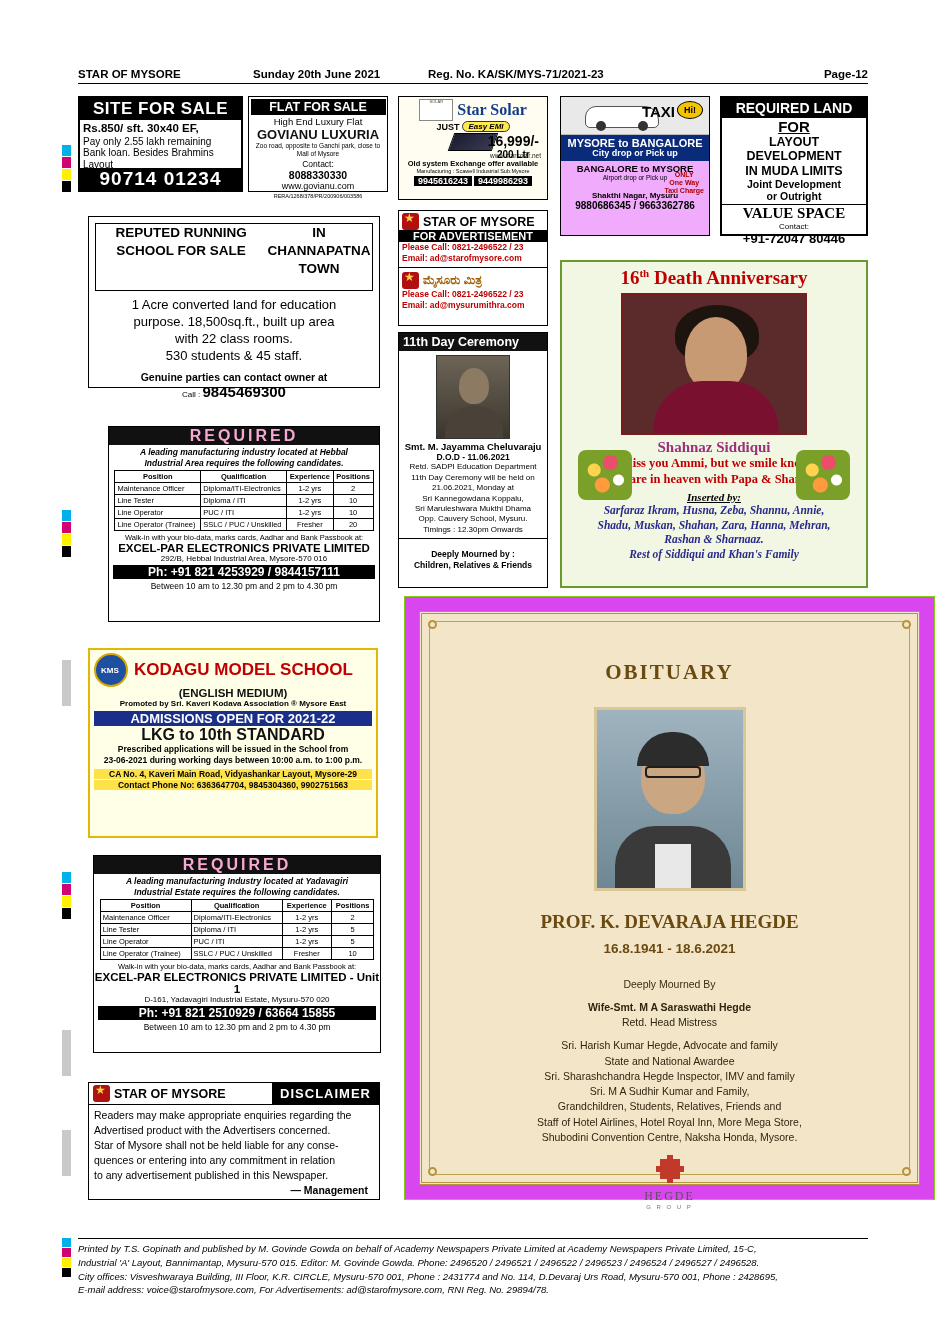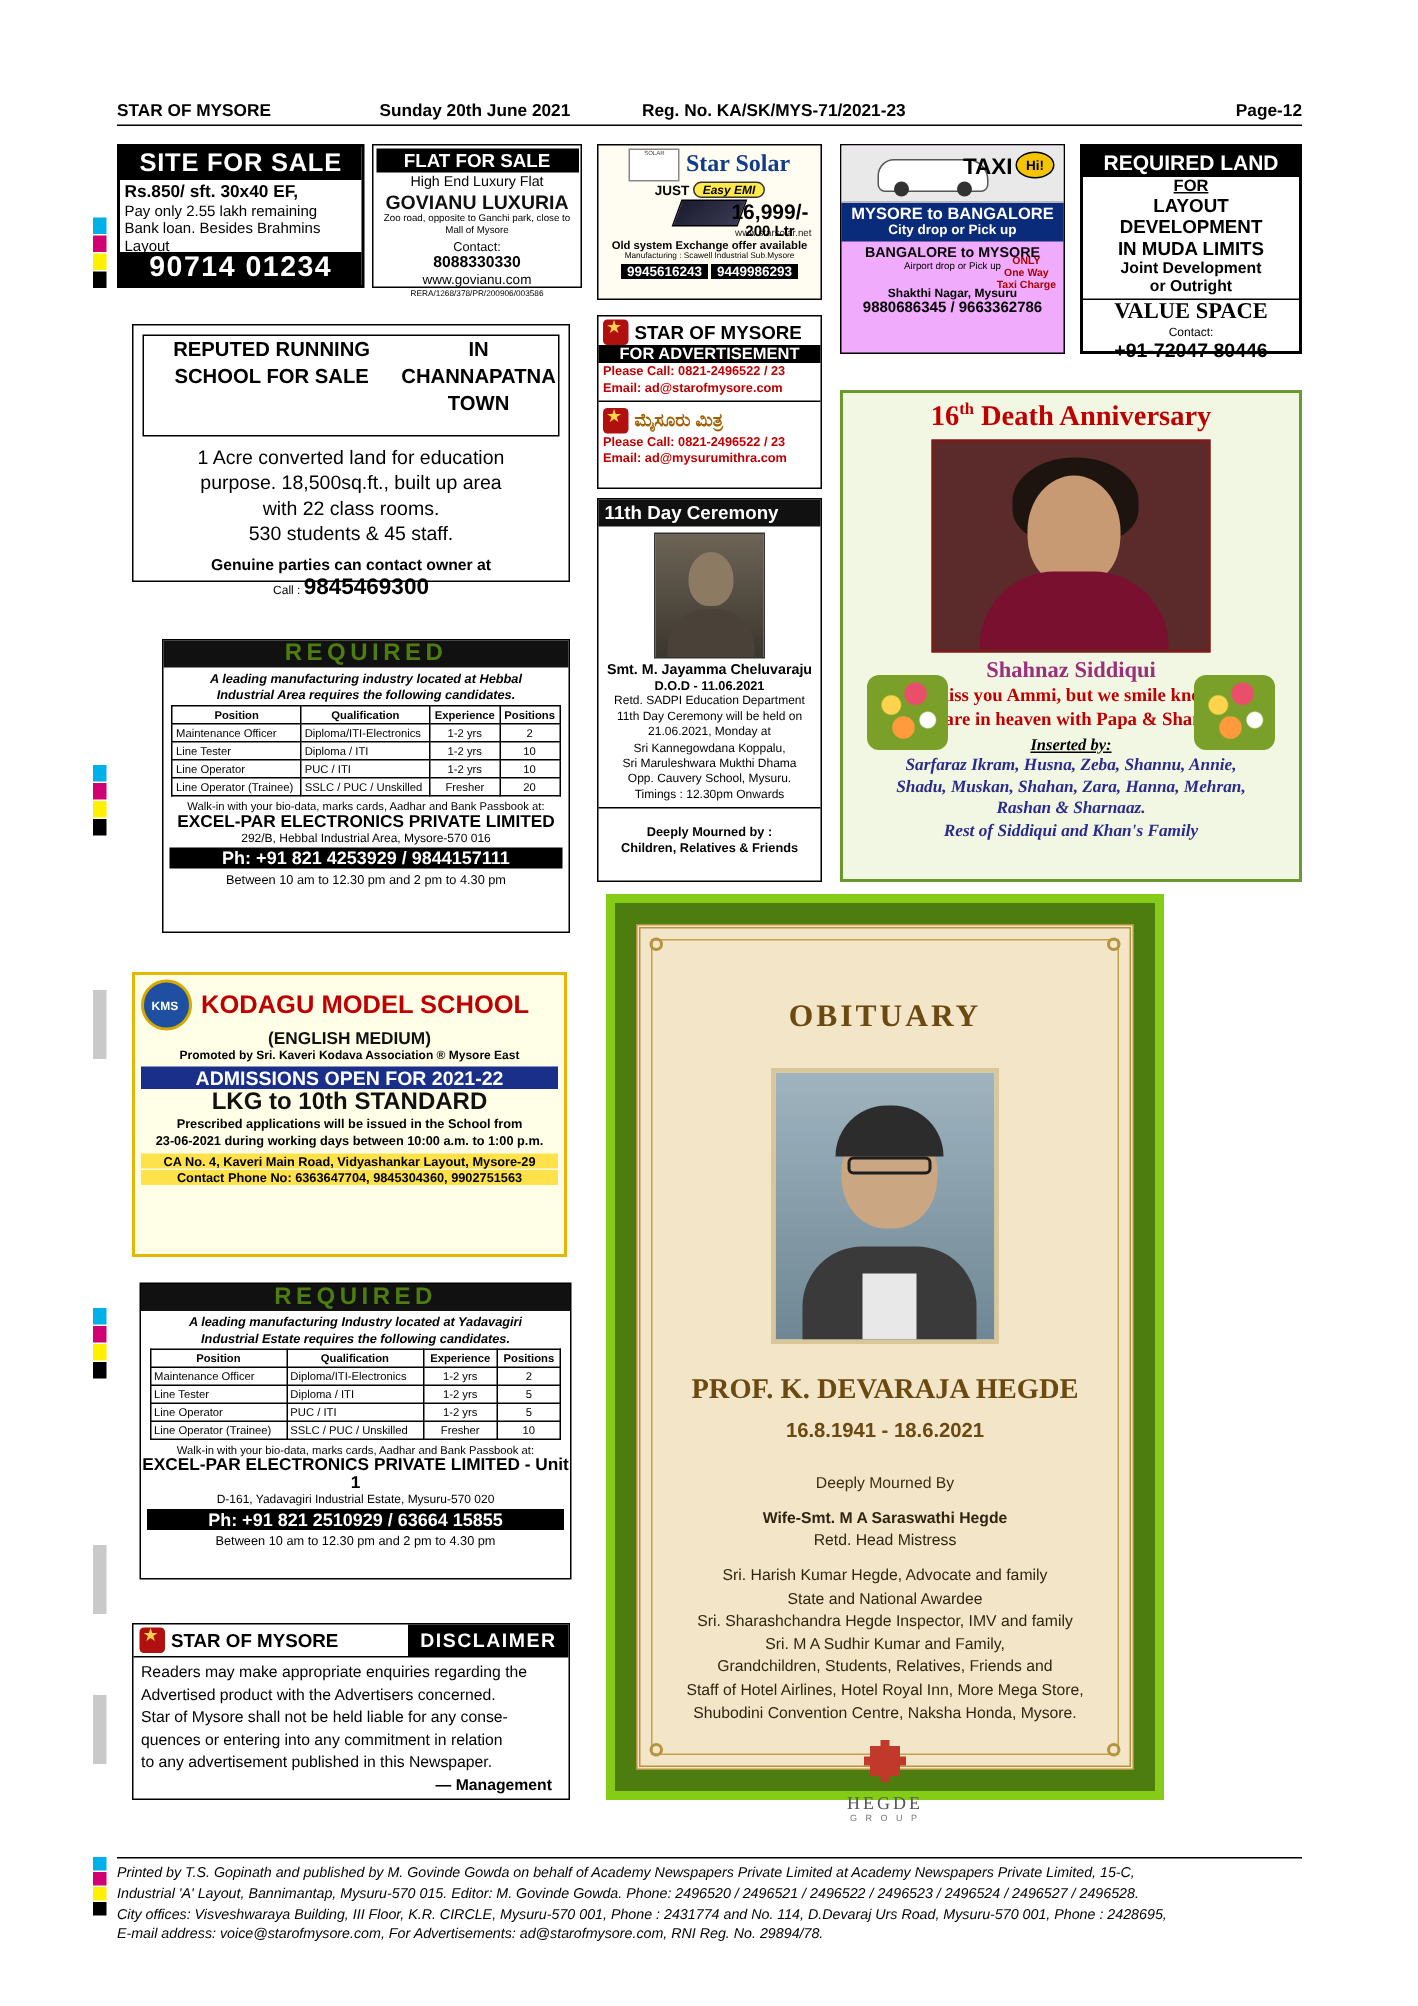--- a/index.html
+++ b/index.html
@@ -115,21 +115,21 @@
   #ad-taxi .bluebar { background: #0a2a7a; color: #fff; text-align: center; font-size: 11px; font-weight: bold; line-height: 1.1; padding: 2px 0; }
   #ad-taxi .r2 { font-size: 9.5px; font-weight: bold; text-align: center; padding-top: 2px; }
   #ad-taxi .r3 { font-size: 6.5px; text-align: center; }
   #ad-taxi .only { position: absolute; right: 5px; top: 74px; font-size: 7px; font-weight: bold; text-align: center; line-height: 1.15; color: #a00; }
   #ad-taxi .addr { font-size: 8px; text-align: center; font-weight: bold; margin-top: 10px; }
   #ad-taxi .ph { font-size: 10px; text-align: center; font-weight: bold; }
 
   
   #ad-required-land { left: 720px; top: 96px; width: 148px; height: 140px; border: 2px solid #000; background: #fff; }
   #ad-required-land .hdr { font-size: 14px; padding: 2px 0; }
-  #ad-required-land .l1 { font-size: 11px; font-weight: bold; text-align: center; text-decoration: underline; }
+  #ad-required-land .l1 { font-size: 15px; font-weight: bold; text-align: center; text-decoration: underline; }
   #ad-required-land .l2 { font-size: 12.5px; font-weight: bold; text-align: center; line-height: 1.15; }
   #ad-required-land .l3 { font-size: 10.5px; font-weight: bold; text-align: center; line-height: 1.15; }
   #ad-required-land .vs { font-size: 15px; font-weight: bold; text-align: center; font-family: "Liberation Serif", serif; border-top: 1px solid #000; margin-top: 2px; }
   #ad-required-land .ct { font-size: 8px; text-align: center; }
   #ad-required-land .ph { font-size: 13px; font-weight: bold; text-align: center; }
 
   
   #ad-school-sale { left: 88px; top: 216px; width: 292px; height: 172px; border: 1.5px solid #000; }
   #ad-school-sale .inner { border: 1.5px solid #000; margin: 6px; height: 68px; display: flex; flex-direction: row; justify-content: center; }
   #ad-school-sale .h1 { font-size: 13.5px; font-weight: bold; text-align: center; line-height: 1.35; }
@@ -187,21 +187,21 @@
     border-radius: 8px;
   }
   #ad-death-anniversary .flowerL { left: 16px; } #ad-death-anniversary .flowerR { right: 16px; }
   #ad-death-anniversary .nm { text-align: center; font-size: 15px; font-weight: bold; color: #9a2f7a; font-family: "Liberation Serif", serif; margin-top: 4px; }
   #ad-death-anniversary .msg { text-align: center; font-size: 12.5px; font-weight: bold; color: #c00000; line-height: 1.25; font-family: "Liberation Serif", serif; }
   #ad-death-anniversary .ins { text-align: center; font-size: 11px; font-weight: bold; font-style: italic; text-decoration: underline; margin-top: 3px; font-family: "Liberation Serif", serif; }
   #ad-death-anniversary .names { text-align: center; font-size: 11.5px; font-weight: bold; font-style: italic; color: #2a2a8a; line-height: 1.3; font-family: "Liberation Serif", serif; }
 
   
   .req-box { border: 1.5px solid #000; background: #fff; }
-  .req-box .hdr { background: #111; color: #4d7c0f; font-size: 16px; font-weight: bold; text-align: center; letter-spacing: 3px; }
+  .req-box .hdr { background: #111; color: #f9a8d4; font-size: 16px; font-weight: bold; text-align: center; letter-spacing: 3px; }
   .req-box .sub { font-size: 8.5px; font-style: italic; font-weight: bold; text-align: center; line-height: 1.25; padding: 2px 4px; }
   .req-box table { width: 96%; margin: 0 auto; border-collapse: collapse; font-size: 7.5px; }
   .req-box th, .req-box td { border: 1px solid #000; padding: 1px 2px; }
   .req-box th { font-weight: bold; text-align: center; }
   .req-box td.c { text-align: center; }
   .req-box .walk { font-size: 7.5px; text-align: center; padding: 2px 3px 0 3px; }
   .req-box .co { font-size: 11.5px; font-weight: bold; text-align: center; }
   .req-box .ad { font-size: 8px; text-align: center; }
   .req-box .ph { background: #000; color: #fff; font-size: 12px; font-weight: bold; text-align: center; margin: 2px 4px; }
   .req-box .tm { font-size: 8.5px; text-align: center; }
@@ -224,21 +224,21 @@
 
   
   #ad-disclaimer { left: 88px; top: 1082px; width: 292px; height: 118px; border: 1.5px solid #000; background: #fff; }
   #ad-disclaimer .row { display: flex; align-items: stretch; border-bottom: 1.5px solid #000; }
   #ad-disclaimer .leftlogo { display: flex; align-items: center; gap: 4px; padding: 2px 4px; flex: 1; }
   #ad-disclaimer .dlabel { background: #000; color: #fff; font-size: 13px; font-weight: bold; padding: 2px 8px; letter-spacing: 1px; display: flex; align-items: center; }
   #ad-disclaimer .body { font-size: 10.5px; line-height: 1.42; padding: 3px 5px; }
   #ad-disclaimer .mg { text-align: right; font-weight: bold; font-size: 10.5px; padding-right: 6px; }
 
   
-  #ad-obituary { left: 404px; top: 596px; width: 372px; height: 604px; border: 6px solid #84cc16; background: #4d7c0f; }
+  #ad-obituary { left: 404px; top: 596px; width: 531px; height: 604px; border: 1px solid #84cc16; background: #d946ef; }
   #ad-obituary .frame {
     position: absolute; left: 14px; top: 14px; right: 14px; bottom: 14px;
     background: #f3e6c8; border: 3px double #b5933f;
   }
   #ad-obituary .frame2 { position: absolute; left: 7px; top: 7px; right: 7px; bottom: 7px; border: 1.5px solid #c2a14c; }
   #ad-obituary .corner { position: absolute; width: 9px; height: 9px; border: 2px solid #b5933f; border-radius: 50%; }
   #ad-obituary .c1 { left: 6px; top: 6px; } #ad-obituary .c2 { right: 6px; top: 6px; }
   #ad-obituary .c3 { left: 6px; bottom: 6px; } #ad-obituary .c4 { right: 6px; bottom: 6px; }
   #ad-obituary .title { text-align: center; font-size: 21px; font-weight: bold; letter-spacing: 2px; color: #6b4a12; margin-top: 46px; font-family: "Liberation Serif", serif; }
   #ad-obituary .photo {

